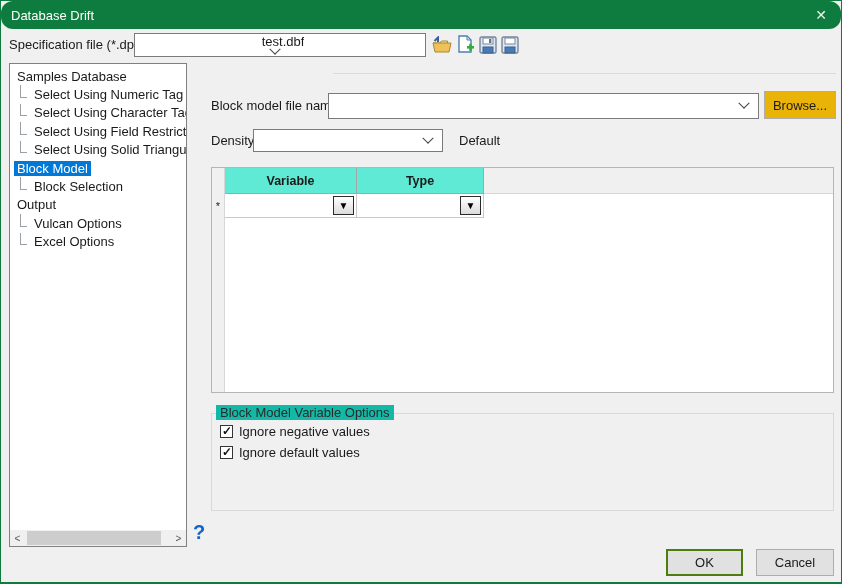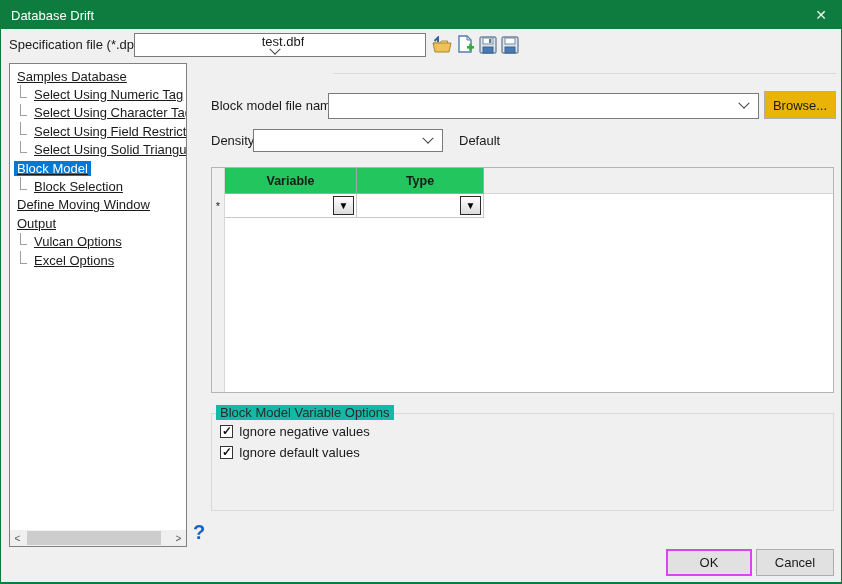--- a/index.html
+++ b/index.html
@@ -3,33 +3,33 @@
 <meta charset="utf-8">
 <style>
   * { margin:0; padding:0; box-sizing:border-box; }
   html,body { background:#cfcfcf; font-family:"Liberation Sans", sans-serif; }
   .dialog {
     position:relative; width:842px; height:584px; background:#f0f0f0;
     border:1px solid #0f7c3f; border-bottom-width:2px; overflow:hidden;
     font-size:13px; color:#1a1a1a;
   }
   
-  .titlebar { position:absolute; left:0; top:0; width:100%; height:28px; background:#0f7c3f; display:flex; align-items:center; }
+  .titlebar { position:absolute; left:0; top:0; width:100%; height:28px; background:#0f7c3f; display:flex; align-items:center;border-radius:12px; }
   .titlebar .title { color:#ffffff; font-size:13px; padding-left:10px; }
   .titlebar .close { position:absolute; right:0; top:0; width:40px; height:28px; display:flex; align-items:center; justify-content:center; color:#e9f4ed; font-size:14px; cursor:default; }
   
   .spec-label { position:absolute; left:8px; top:32px; height:24px; line-height:24px; }
   .combo { position:absolute; background:#ffffff; border:1px solid #7a7a7a; display:flex; align-items:center; }
   .combo .val { flex:1; padding-left:6px; overflow:hidden; white-space:nowrap; }
   .chev { width:8px; height:8px; border-right:1.4px solid #444; border-bottom:1.4px solid #444; transform:rotate(45deg) translate(-2px,-2px); margin-right:10px; flex:0 0 auto; }
   .spec-combo { left:133px; top:32px; width:292px; height:24px;flex-direction:column; }
   .iconbtn { position:absolute; top:33px; width:22px; height:22px; display:flex; align-items:center; justify-content:center; }
   
   .tree-panel { position:absolute; left:8px; top:62px; width:178px; height:484px; background:#ffffff; border:1px solid #808080; overflow:hidden; }
-  .tree { position:absolute; left:0; top:3px; right:0;text-decoration:underline; }
+  .tree { position:absolute; left:0; top:3px; right:0; }
   .tree-item { height:18.4px; display:flex; align-items:center; white-space:nowrap; overflow:hidden; padding-left:4px; }
   .tree-item .conn { position:relative; top:-5px; width:7px; height:17px; border-left:1px solid #9aa0a6; border-bottom:1px solid #9aa0a6; margin:0 4px 0 6px; flex:0 0 auto; }
   .tree-item .lbl { padding:0 3px; }
   .tree-item.selected .lbl { background:#0078d7; color:#ffffff; }
   .hscroll { position:absolute; left:0; right:0; bottom:0; height:16px; background:#f0f0f0; display:flex; align-items:center; }
   .hs-arrow { width:15px; height:16px; display:flex; align-items:center; justify-content:center; font-size:10px; color:#555; }
   .hs-track { flex:1; height:16px; position:relative; }
   .hs-thumb { position:absolute; left:2px; top:1px; width:134px; height:14px; background:#cdcdcd; }
   
   .checkbox { width:13px; height:13px; background:#fff; border:1px solid #333; position:relative; flex:0 0 auto; }
@@ -40,38 +40,38 @@
   .file-combo { left:327px; top:92px; width:431px; height:26px; }
   .browse-btn { position:absolute; left:763px; top:90px; width:72px; height:28px; background:#eab308; border:1px solid #adadad; font-size:13px; display:flex; align-items:center; justify-content:center; }
   .density-label { position:absolute; left:210px; top:128px; height:23px; line-height:23px; }
   .density-combo { left:252px; top:128px; width:190px; height:23px; }
   .default-label { position:absolute; left:458px; top:128px; height:23px; line-height:23px; }
   .default-input { position:absolute; left:502px; top:128px; width:107px; height:23px; background:#fff; border:1px solid #7a7a7a; padding-left:6px; line-height:21px; }
   
   .grid { position:absolute; left:210px; top:166px; width:623px; height:226px; background:#ffffff; border:1px solid #b5b5b5; }
   .grid .hdr-strip { position:absolute; left:0; top:0; right:0; height:26px; background:#f0f0f0; border-bottom:1px solid #d6d6d6; }
   .grid .rowhdr-strip { position:absolute; left:0; top:0; bottom:0; width:13px; background:#f0f0f0; border-right:1px solid #d6d6d6; }
-  .grid .hcell { position:absolute; top:0; height:26px; background:#22c55e; border-right:1px solid #a5a5a5; border-bottom:1px solid #a5a5a5; font-weight:bold; font-size:12.5px; display:flex; align-items:center; justify-content:center; }
+  .grid .hcell { position:absolute; top:0; height:26px; background:#5eead4; border-right:1px solid #a5a5a5; border-bottom:1px solid #a5a5a5; font-weight:bold; font-size:12.5px; display:flex; align-items:center; justify-content:center; }
   .hcell.c0 { left:13px; width:132px; }
   .hcell.c1 { left:145px; width:127px; }
   .grid .star { position:absolute; left:0; top:26px; width:13px; height:24px; background:#f0f0f0; border-right:1px solid #d6d6d6; font-size:11px; display:flex; align-items:center; justify-content:center; color:#222; }
   .gcell { position:absolute; top:26px; height:24px; background:#fff; border-right:1px solid #c8c8c8; border-bottom:1px solid #c8c8c8; }
   .gcell.c0 { left:13px; width:132px; }
   .gcell.c1 { left:145px; width:127px; }
   .dd-btn { position:absolute; right:2px; top:2px; width:21px; height:19px; background:linear-gradient(#ffffff,#dcdcdc); border:1px solid #2a2a2a; display:flex; align-items:center; justify-content:center; font-size:10px; color:#000; }
   
   .opt-group { position:absolute; left:210px; top:412px; width:623px; height:98px; border:1px solid #d9d9d9; }
   .opt-title { position:absolute; left:4px; top:-9px; background:#14b8a6; padding:0 4px; color:#2a2a2a; }
   .opt-row { position:absolute; left:8px; display:flex; align-items:center; gap:6px; height:15px; }
   .opt-row.r0 { top:10px; }
   .opt-row.r1 { top:31px; }
   
   .help { position:absolute; left:192px; top:520px; font-size:20px; font-weight:bold; color:#1464c8; }
   .btn { position:absolute; top:548px; height:27px; background:#e1e1e1; display:flex; align-items:center; justify-content:center; font-size:13px; }
-  .ok { left:665px; width:86px; border:2px solid #d946ef; }
+  .ok { left:665px; width:77px; border:2px solid #4d7c0f; }
   .cancel { left:755px; width:78px; border:1px solid #adadad; }
 </style>
 </head>
 <body>
 
 <div class="dialog">
 
   <div class="titlebar">
     <span class="title">Database Drift</span>
     <span class="close">✕</span>
@@ -134,23 +134,20 @@
         <div class="tree-item">
           <span class="conn"></span>
           <span class="lbl">Select Using Solid Triangulation</span>
         </div>
         <div class="tree-item selected">
           <span class="lbl">Block Model</span>
         </div>
         <div class="tree-item">
           <span class="conn"></span>
           <span class="lbl">Block Selection</span>
-        </div>
-        <div class="tree-item">
-          <span class="lbl">Define Moving Window</span>
         </div>
         <div class="tree-item">
           <span class="lbl">Output</span>
         </div>
         <div class="tree-item">
           <span class="conn"></span>
           <span class="lbl">Vulcan Options</span>
         </div>
         <div class="tree-item">
           <span class="conn"></span>

